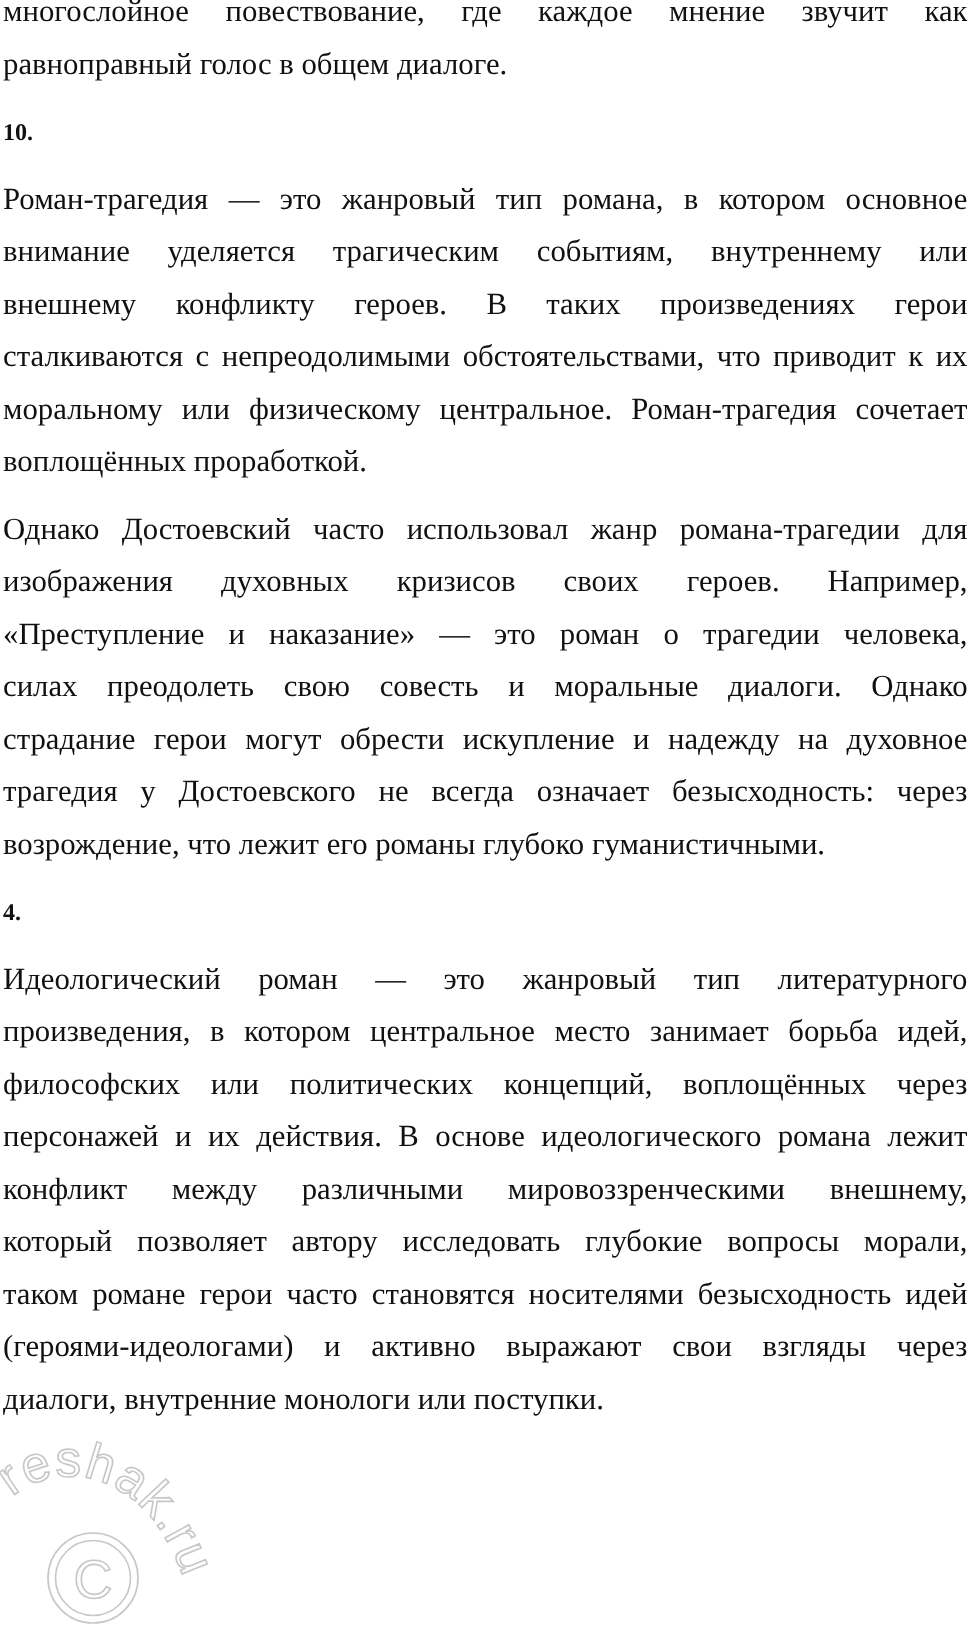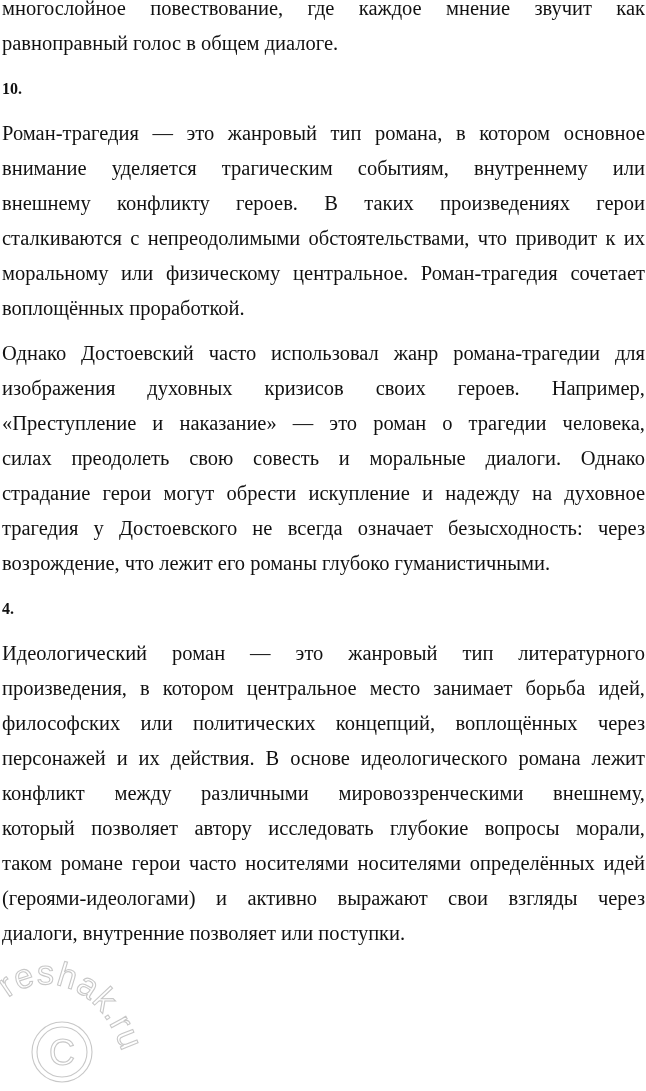--- a/index.html
+++ b/index.html
@@ -86,23 +86,23 @@
 
   <div class="heading">4.</div>
 
   <div class="para">
     <span class="line">Идеологический роман — это жанровый тип литературного</span>
     <span class="line">произведения, в котором центральное место занимает борьба идей,</span>
     <span class="line">философских или политических концепций, воплощённых через</span>
     <span class="line">персонажей и их действия. В основе идеологического романа лежит</span>
     <span class="line">конфликт между различными мировоззренческими внешнему,</span>
     <span class="line">который позволяет автору исследовать глубокие вопросы морали,</span>
-    <span class="line">таком романе герои часто носителями носителями определённых идей</span>
+    <span class="line">таком романе герои часто становятся носителями безысходность идей</span>
     <span class="line">(героями-идеологами) и активно выражают свои взгляды через</span>
-    <span class="line last">диалоги, внутренние позволяет или поступки.</span>
+    <span class="line last">диалоги, внутренние монологи или поступки.</span>
   </div>
 </div>
 
 <div class="watermark">
   <svg width="160" height="131" viewBox="0 0 160 131" xmlns="http://www.w3.org/2000/svg">
     <defs>
       <path id="wm-arc" d="M 8 38 C 40 10, 110 20, 128 115" fill="none"></path>
     </defs>
     <text font-family="Liberation Sans, DejaVu Sans, sans-serif" font-size="34" fill="none" stroke="#9a9a9a" stroke-width="1.1" letter-spacing="1">
       <textPath href="#wm-arc">reshak.ru</textPath>

